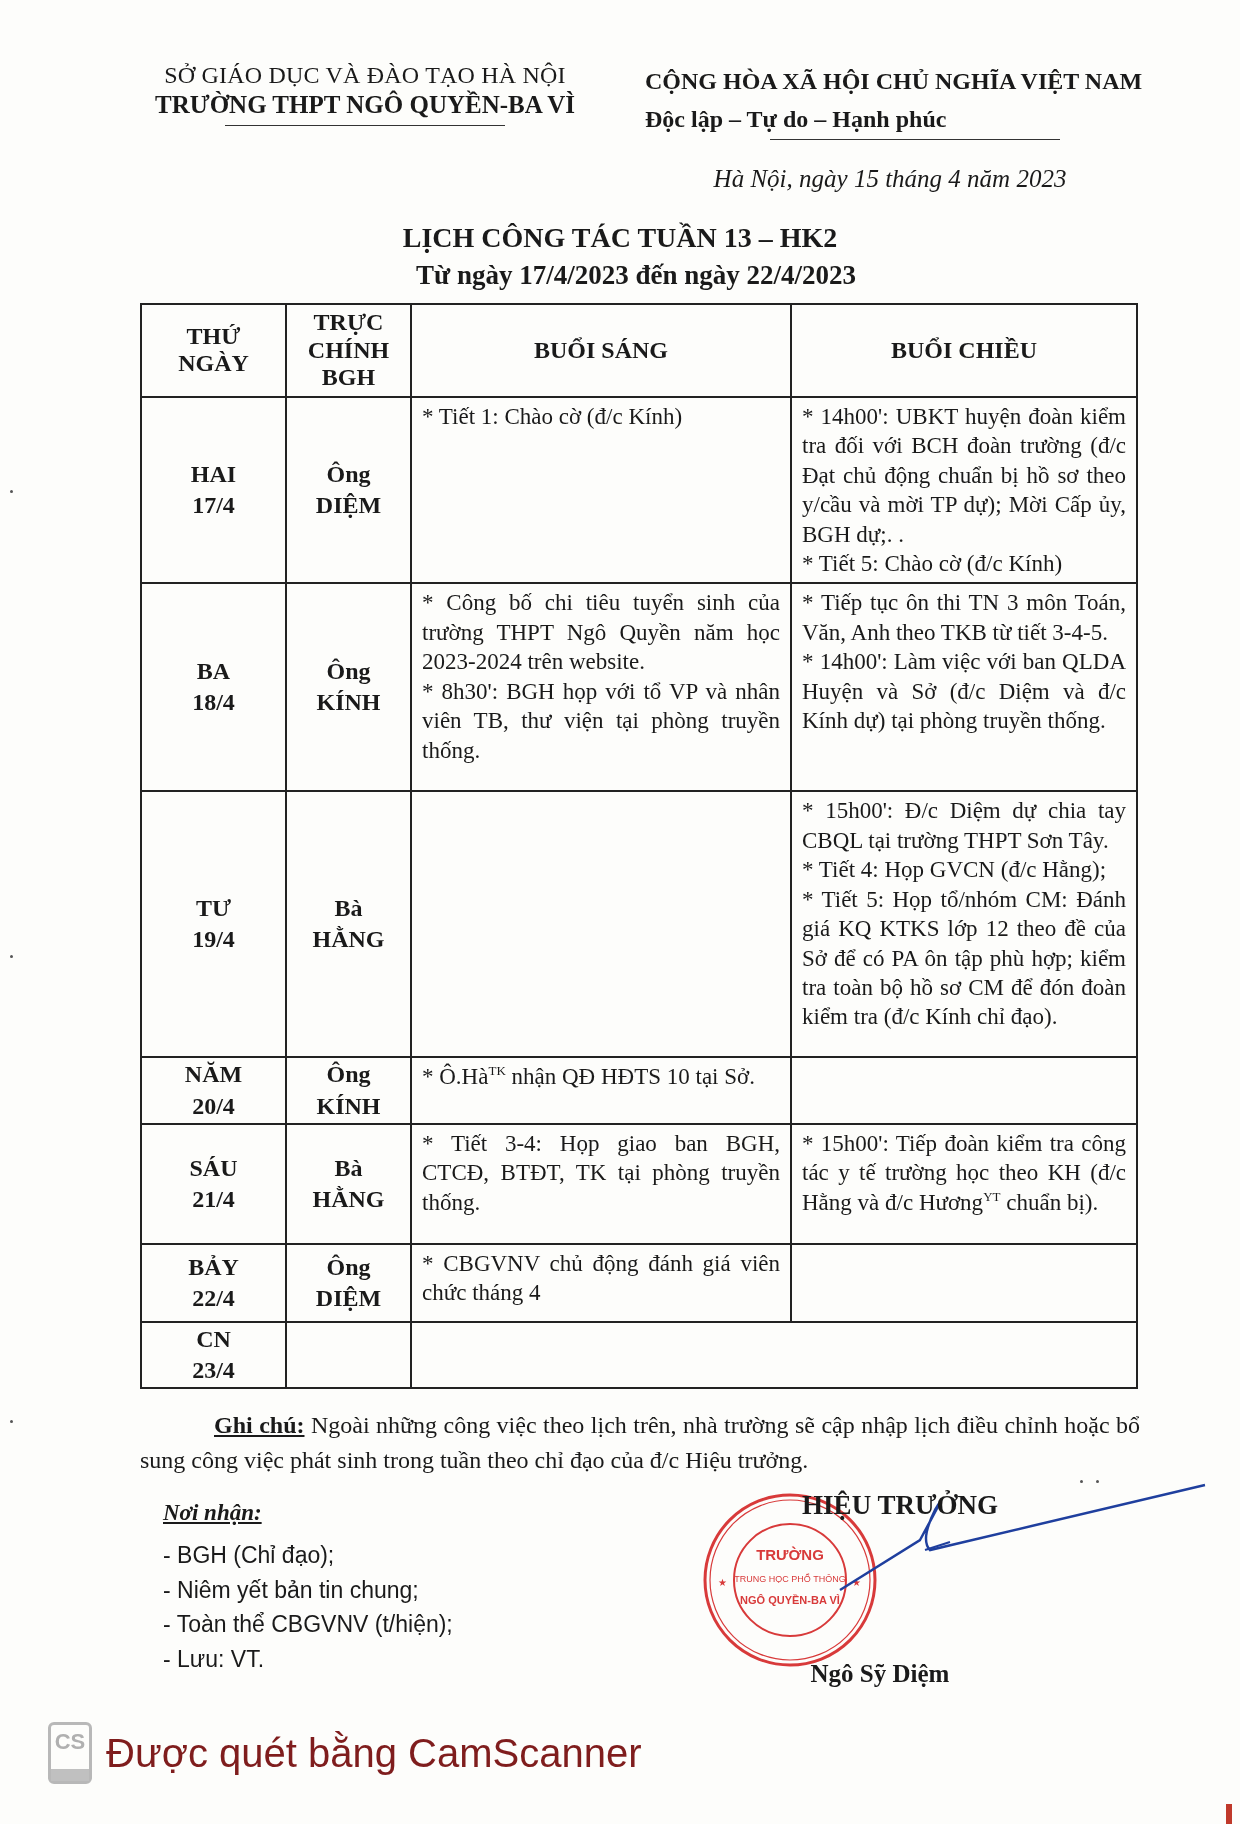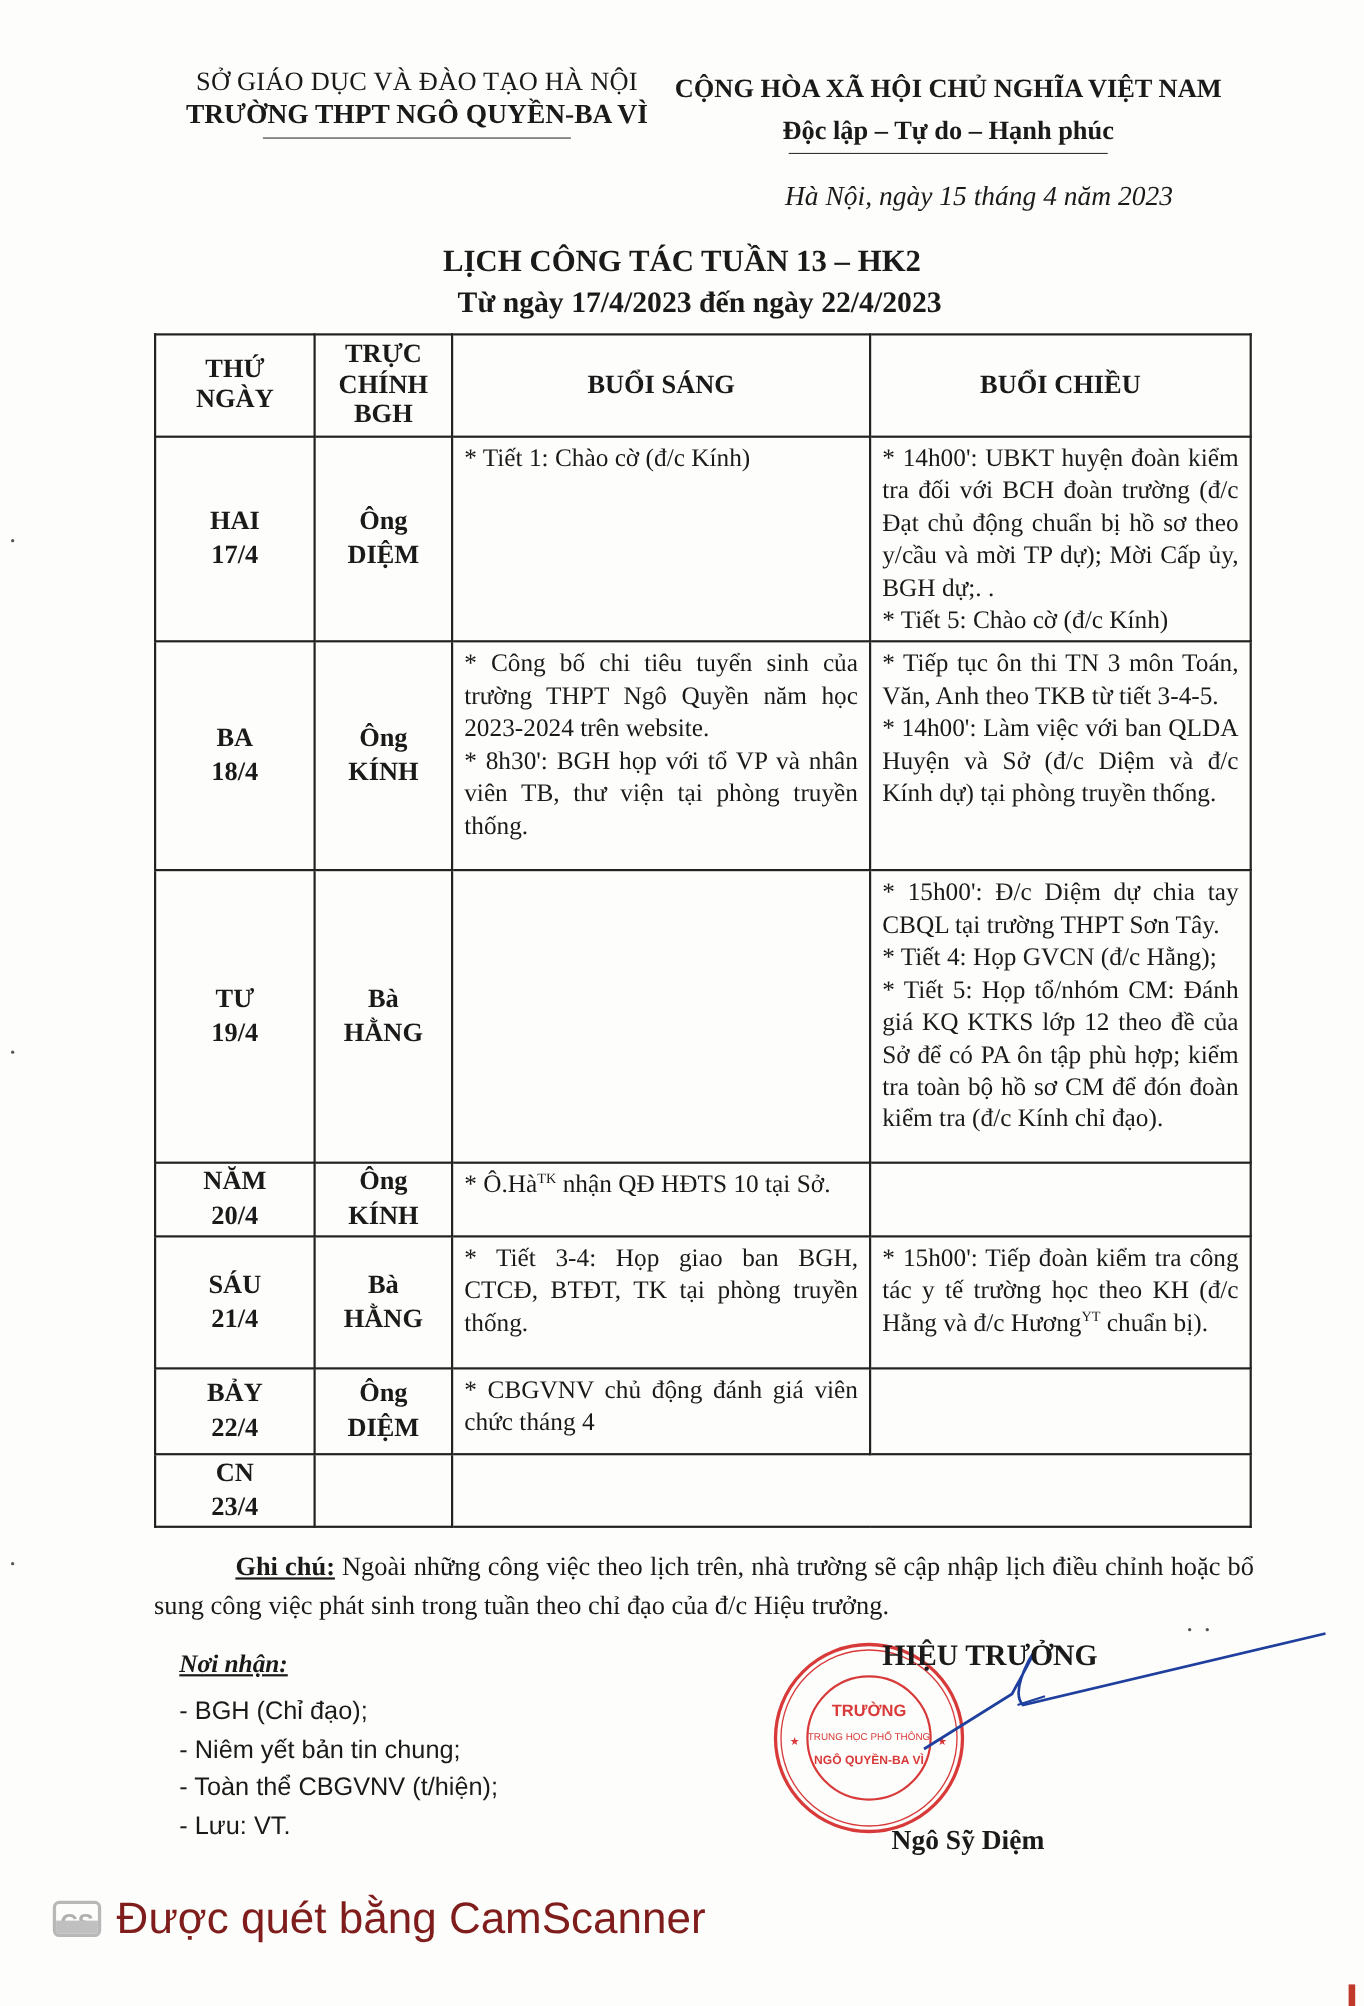--- a/index.html
+++ b/index.html
@@ -1,25 +1,25 @@
 <!DOCTYPE html>
 <html><head>
 <meta charset="utf-8">
 <style>
   html, body { margin:0; padding:0; }
   body {
     width:1240px; height:1824px; background:#fdfdfb; position:relative; overflow:hidden;
     font-family:"Liberation Serif","DejaVu Serif",serif; color:#1a1a1a;
   }
   .abs { position:absolute; }
-  .hdr-left { left:134px; top:62px; width:490px; text-align:center; }
+  .hdr-left { left:120px; top:62px; width:490px; text-align:center; }
   .hdr-left .l1 { font-size:24px; letter-spacing:0.2px; }
   .hdr-left .l2 { font-size:25px; font-weight:bold; margin-top:2px; }
   .hdr-left .rule { width:280px; margin:6px auto 0; border-top:1.5px solid #333; }
-  .hdr-right { left:592px; top:68px; width:540px; text-align:center; }
+  .hdr-right { left:645px; top:68px; width:540px; text-align:left; }
   .hdr-right .l1 { font-size:24px; font-weight:bold; }
   .hdr-right .l2 { font-size:24px; font-weight:bold; margin-top:11px; }
   .hdr-right .rule { width:290px; margin:6px auto 0; border-top:1.5px solid #333; }
   .date-line { left:690px; top:165px; width:400px; text-align:center; font-style:italic; font-size:25px; }
   .title { left:0; width:1240px; top:222px; text-align:center; font-size:28px; font-weight:bold; }
   .subtitle { left:16px; width:1240px; top:260px; text-align:center; font-size:27px; font-weight:bold; }
 
   table.sched {
     position:absolute; left:140px; top:303px; width:996px; border-collapse:collapse;
     table-layout:fixed; font-size:23px;
@@ -36,21 +36,21 @@
   .recip { left:163px; top:1500px; width:420px; }
   .recip .h { font-size:23px; font-style:italic; font-weight:bold; text-decoration:underline; margin-bottom:12px; }
   .recip .it { font-size:23px; font-family:"Liberation Sans","DejaVu Sans",sans-serif; line-height:1.5; }
 
   .sig-title { left:770px; top:1490px; width:260px; text-align:center; font-size:27px; font-weight:bold; }
   .sig-name { left:780px; top:1660px; width:200px; text-align:center; font-size:25px; font-weight:bold; }
   .stamp { left:700px; top:1490px; width:180px; height:180px; }
   .signature { left:810px; top:1480px; width:400px; height:120px; }
 
   .cs-mark { left:48px; top:1722px; display:flex; align-items:center; gap:14px; color:#b5b5b5; }
-  .cs-box { width:44px; height:33px; border-radius:6px; border:3px solid #b8b8b8; position:relative;
+  .cs-box { width:44px; height:62px; border-radius:6px; border:3px solid #b8b8b8; position:relative;
     font-family:"Liberation Sans",sans-serif; font-weight:bold; font-size:22px; color:#b0b0b0; display:flex; align-items:flex-start; justify-content:center; padding-top:4px; box-sizing:border-box; }
   .cs-box:after { content:""; position:absolute; left:0; right:0; bottom:0; height:12px; background:#c0c0c0; }
   .cs-text { font-family:"Liberation Sans","DejaVu Sans",sans-serif; font-size:40px; color:#7f1d1d; }
   .speck { width:3px; height:3px; background:#555; border-radius:50%; }
   .red-corner { right:8px; bottom:0; width:6px; height:20px; background:#c0392b; }
 </style>
 </head>
 <body>
 
 <div class="abs hdr-left">

